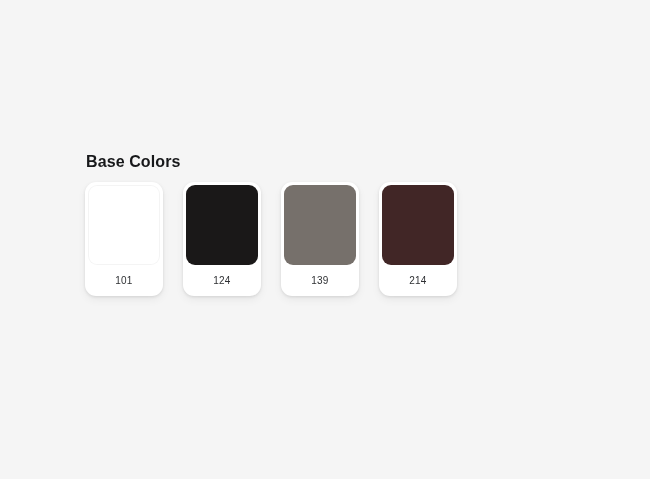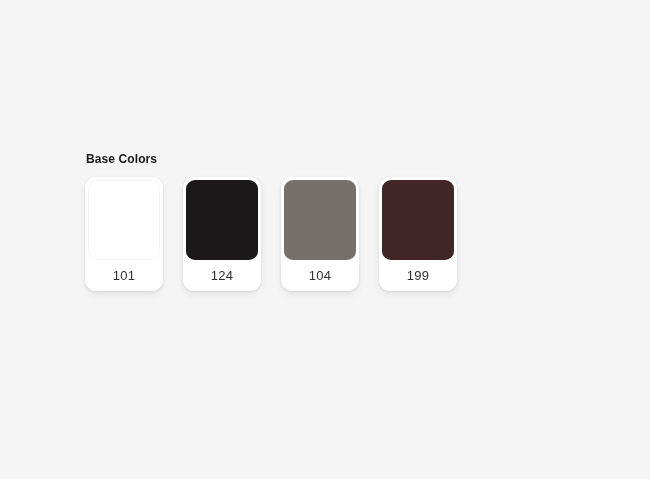--- a/index.html
+++ b/index.html
@@ -15,21 +15,21 @@
     position: relative;
   }
 
   #palette-panel {
     position: absolute;
     left: 85px;
     top: 152px;
   }
 
   #section-title {
-    font-size: 12px;
+    font-size: 16px;
     font-weight: bold;
     color: #17181a;
     letter-spacing: 0.1px;
     margin: 0 0 11px 1px;
     line-height: 1.2;
   }
 
   #swatch-row {
     display: flex;
     flex-direction: row;
@@ -55,21 +55,21 @@
   }
 
   .swatch-chip.is-light {
     box-shadow: inset 0 0 0 1px rgba(0,0,0,0.045);
   }
 
   .swatch-label {
     height: 31px;
     line-height: 31px;
     text-align: center;
-    font-size: 13px;
+    font-size: 10px;
     color: #2e3033;
     letter-spacing: 0.2px;
   }
 </style>
 </head>
 <body style="background: rgb(245, 245, 245);">
 
 <div id="palette-panel">
 
   <h2 id="section-title" style="color: rgb(23, 24, 26);">Base Colors</h2>
@@ -78,21 +78,21 @@
       <div class="swatch-card">
         <div class="swatch-chip is-light" style="background: rgb(255, 255, 255);"></div>
         <div class="swatch-label">101</div>
       </div>
       <div class="swatch-card">
         <div class="swatch-chip" style="background: rgb(26, 24, 24);"></div>
         <div class="swatch-label">124</div>
       </div>
       <div class="swatch-card">
         <div class="swatch-chip" style="background: rgb(118, 112, 107);"></div>
-        <div class="swatch-label">104</div>
+        <div class="swatch-label">139</div>
       </div>
       <div class="swatch-card">
         <div class="swatch-chip" style="background: rgb(65, 38, 38);"></div>
-        <div class="swatch-label">199</div>
+        <div class="swatch-label">214</div>
       </div>
     </div>
 
 </div>
 
 </body></html>

